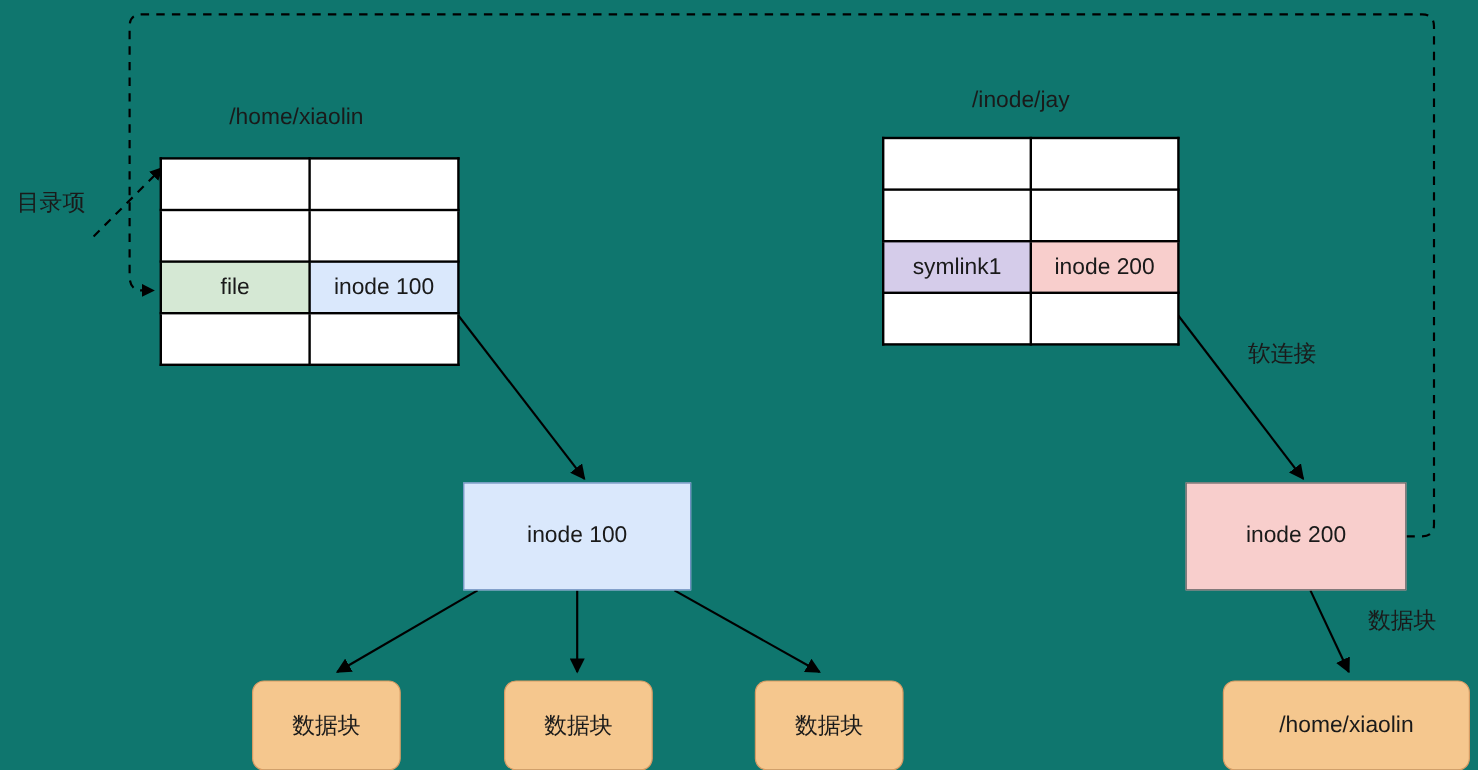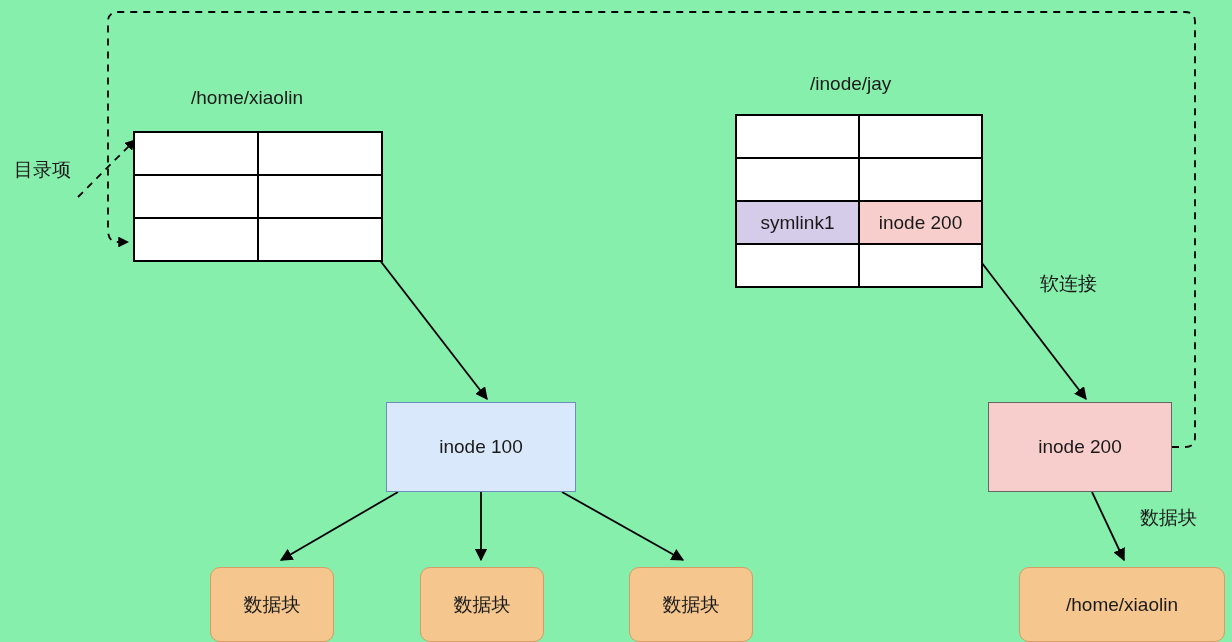--- a/index.html
+++ b/index.html
@@ -7,21 +7,21 @@
     padding: 0;
     background: #ffffff;
   }
   body {
     font-family: "Liberation Sans", "DejaVu Sans", sans-serif;
   }
   #canvas {
     position: relative;
     width: 1232px;
     height: 642px;
-    background: #86efac;
+    background: #0f766e;
     overflow: hidden;
   }
   #wires {
     position: absolute;
     left: 0;
     top: 0;
     width: 1232px;
     height: 642px;
     pointer-events: none;
   }
@@ -107,33 +107,37 @@
 
     <line x1="1092" y1="492" x2="1124" y2="560" stroke="#000000" stroke-width="1.8" marker-end="url(#arrow)"></line>
   </svg>
 
   <div class="caption" style="left:191px; top:88px;">/home/xiaolin</div>
 
   <div class="caption" style="left:810px; top:74px;">/inode/jay</div>
 
   <div class="caption" style="left:14px; top:160px;">目录项</div>
 
-  <div class="caption" style="left:1040px; top:274px;">软连接</div>
+  <div class="caption" style="left:1040px; top:286px;">软连接</div>
 
   <div class="caption" style="left:1140px; top:508px;">数据块</div>
 
   <table class="dir-table" style="left:133px; top:131px; width:244px;">
     <tbody>
         <tr>
       <td style="width:122px;"></td>
       <td style="width:122px;"></td>
     </tr>
     <tr>
       <td></td>
       <td></td>
+    </tr>
+    <tr>
+      <td style="background:#d5e8d4;">file</td>
+      <td style="background:#dae8fc;">inode 100</td>
     </tr>
     <tr>
       <td></td>
       <td></td>
     </tr>
   </tbody>
     </table>
 
   <table class="dir-table" style="left:735px; top:114px; width:242px;">
     <tbody>

